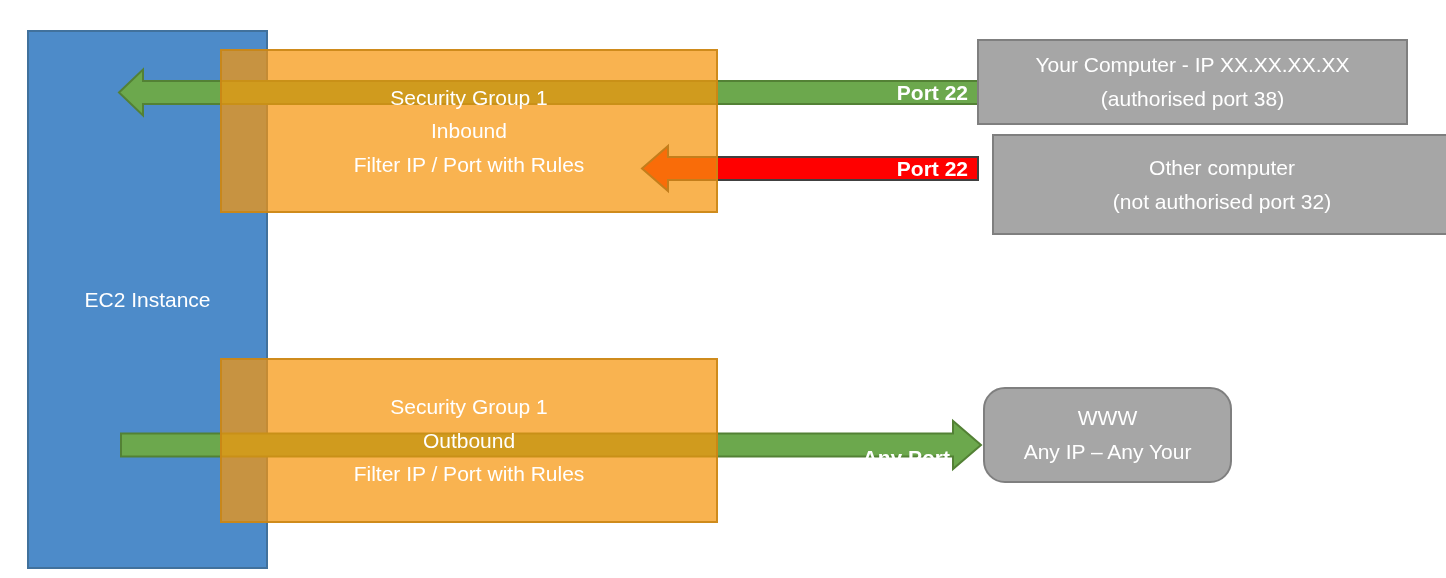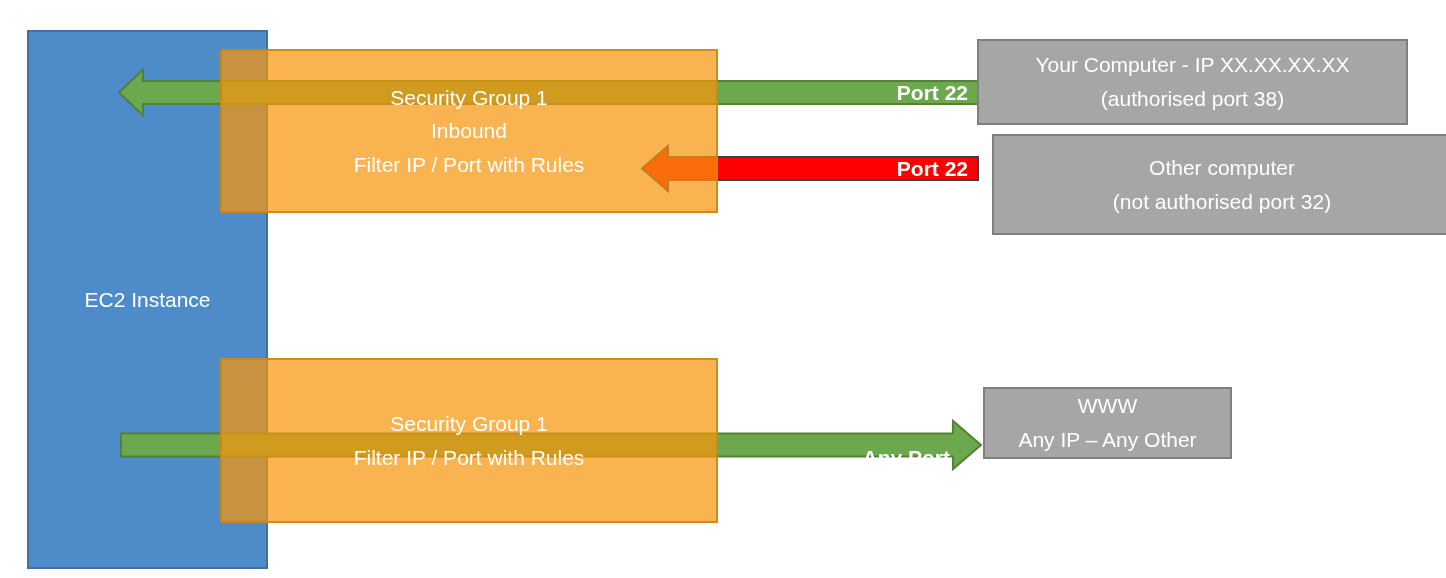--- a/index.html
+++ b/index.html
@@ -41,21 +41,21 @@
   }
   .orange-inbound  { left: 220px; top: 49px;  width: 498px; height: 164px; }
   .orange-outbound { left: 220px; top: 358px; width: 498px; height: 165px; }
   .gray-box {
     background: #A6A6A6;
     border: 2px solid #7F7F7F;
     z-index: 4;
   }
   .gray-your-computer  { left: 977px; top: 39px;  width: 431px; height: 86px; }
   .gray-other-computer { left: 992px; top: 134px; width: 460px; height: 101px; }
-  .gray-www            { left: 983px; top: 387px; width: 249px; height: 72px; }
+  .gray-www            { left: 983px; top: 387px; width: 249px; height: 96px; border-radius: 22px; }
   #arrow-layer {
     position: absolute;
     left: 0; top: 0;
     width: 1446px; height: 578px;
     z-index: 2;
     pointer-events: none;
   }
   .bar-label {
     position: absolute;
     color: #ffffff;
@@ -85,35 +85,36 @@
   </svg>
 
   <div class="box orange-box orange-inbound">
     <div>Security Group 1</div>
     <div>Inbound</div>
     <div>Filter IP / Port with Rules</div>
   </div>
 
   <div class="box orange-box orange-outbound">
     <div>Security Group 1</div>
+    <div>Outbound</div>
     <div>Filter IP / Port with Rules</div>
   </div>
 
   <div class="box gray-box gray-your-computer">
     <div>Your Computer - IP XX.XX.XX.XX</div>
     <div>(authorised port 38)</div>
   </div>
 
   <div class="box gray-box gray-other-computer">
     <div>Other computer</div>
     <div>(not authorised port 32)</div>
   </div>
 
   <div class="box gray-box gray-www">
     <div>WWW</div>
-    <div>Any IP – Any Other</div>
+    <div>Any IP – Any Your</div>
   </div>
 
   <div class="bar-label label-port22-green">Port 22</div>
   <div class="bar-label label-port22-red">Port 22</div>
   <div class="bar-label label-anyport">Any Port</div>
 
 </div>
 
 </body></html>

